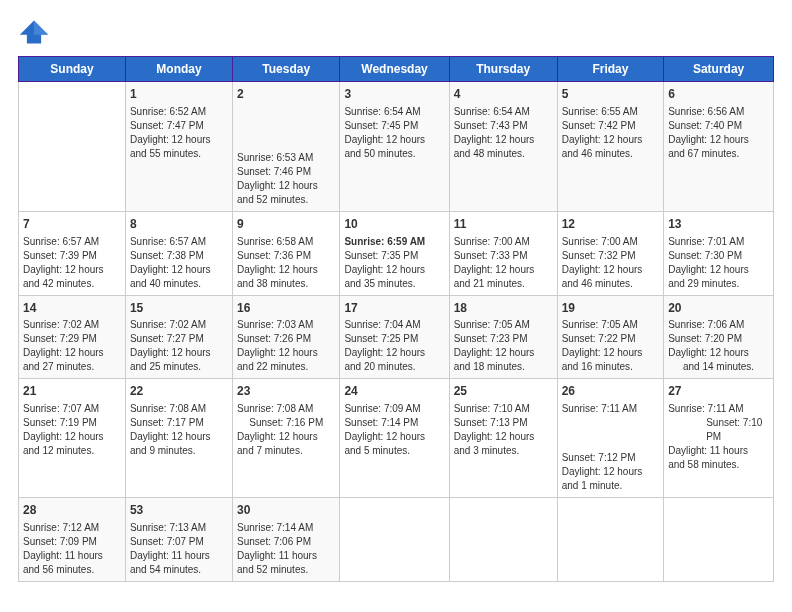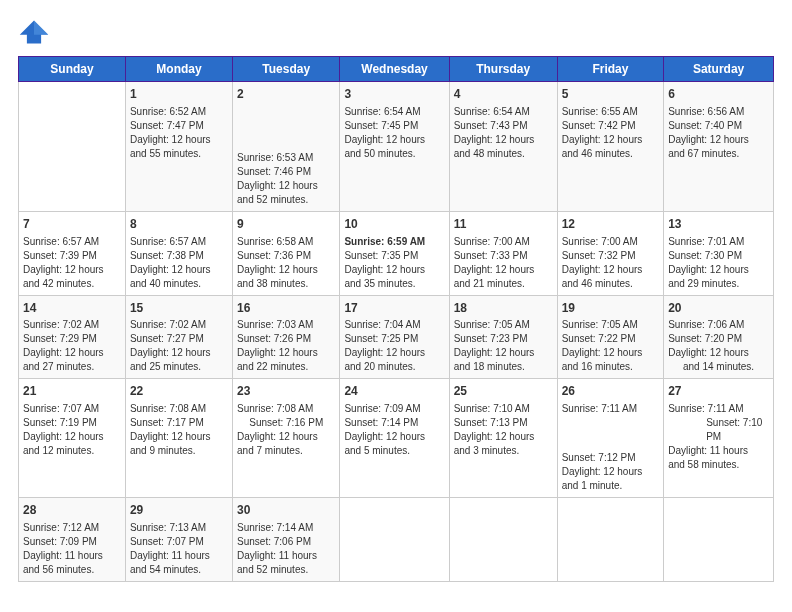--- a/index.html
+++ b/index.html
@@ -324,21 +324,21 @@
         </tr>
         <tr>
           <td>
             <span class="day-num">28</span>
             <span style="display: block;">Sunrise: 7:12 AM</span>
             <span style="display: block;">Sunset: 7:09 PM</span>
             <span style="display: block;">Daylight: 11 hours</span>
             <span style="display: block;">and 56 minutes.</span>
           </td>
           <td>
-            <span class="day-num">29</span>
+            <span class="day-num">53</span>
             <span style="display: block;">Sunrise: 7:13 AM</span>
             <span style="display: block;">Sunset: 7:07 PM</span>
             <span style="display: block;">Daylight: 11 hours</span>
             <span style="display: block;">and 54 minutes.</span>
           </td>
           <td>
             <span class="day-num">30</span>
             <span style="display: block;">Sunrise: 7:14 AM</span>
             <span style="display: block;">Sunset: 7:06 PM</span>
             <span style="display: block;">Daylight: 11 hours</span>

